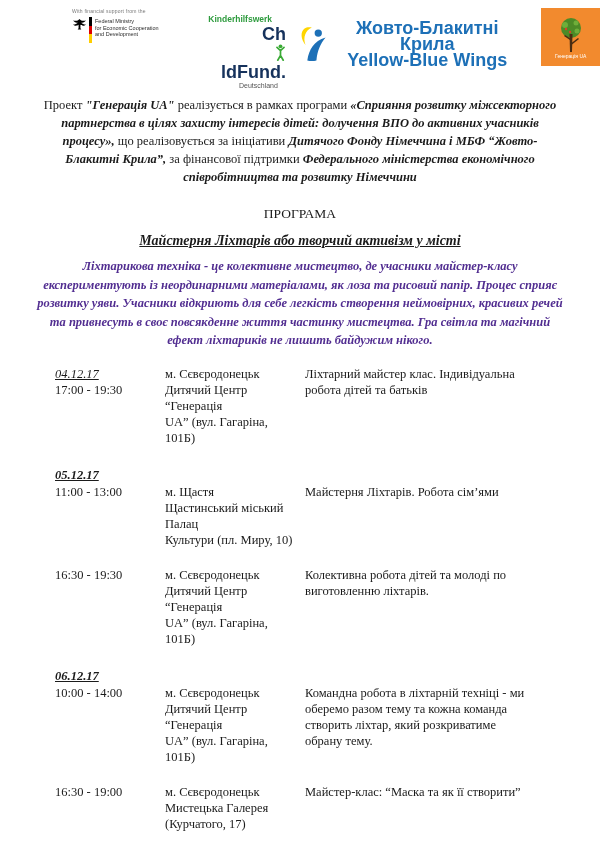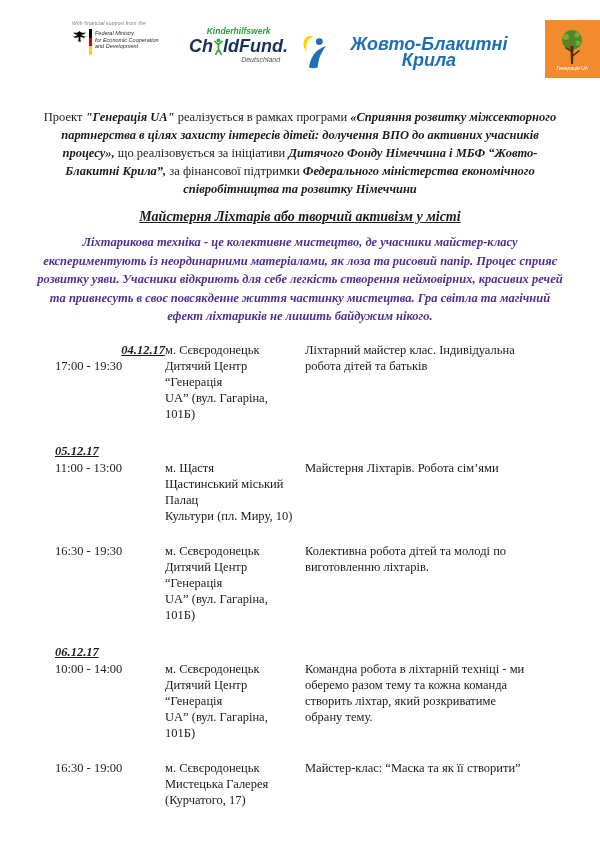--- a/index.html
+++ b/index.html
@@ -2,31 +2,31 @@
 <html><head>
 <meta charset="utf-8">
 <style>
   html,body{margin:0;padding:0;background:#888;}
   .page{
     width:600px;height:849px;margin:0 auto;background:#ffffff;
     font-family:"Liberation Serif", serif;color:#1b1b1b;
     position:relative;overflow:hidden;
   }
   
-  .logo-row{display:flex;align-items:flex-start;padding-top:20px;height:62px;font-style:italic;}
+  .logo-row{display:flex;align-items:flex-start;padding-top:8px;height:62px;}
   .bmz{margin-left:72px;width:112px;}
   .bmz-support{font-family:"Liberation Sans",sans-serif;font-size:5px;color:#7a7a7a;margin-bottom:3px;letter-spacing:.2px;}
   .bmz-row{display:flex;align-items:flex-start;}
   .bmz-eagle{width:15px;height:13px;margin-top:1px;}
   .bmz-flag{width:3px;height:26px;margin:0 3px 0 2px;display:flex;flex-direction:column;}
   .bmz-flag span{flex:1;}
   .bmz-text{font-family:"Liberation Sans",sans-serif;font-size:5.5px;line-height:6.5px;color:#2b2b2b;padding-top:1px;}
   .cf{margin-left:20px;width:100px;text-align:center;font-family:"Liberation Sans",sans-serif;}
   .cf-top{color:#2e9b3e;font-weight:bold;font-size:8.5px;margin-top:6px;}
-  .cf-main{color:#16325c;font-weight:bold;font-size:18px;line-height:20px;display:flex;align-items:flex-end;justify-content:center;}
+  .cf-main{color:#16325c;font-weight:bold;font-size:18px;line-height:20px;display:flex;align-items:flex-end;justify-content:center;flex-direction:column;}
   .cf-figure{width:9px;height:17px;margin:0 .5px 1px .5px;}
   .cf-sub{color:#555;font-size:7px;text-align:right;padding-right:8px;}
   .ybw{margin-left:14px;display:flex;align-items:center;margin-top:12px;}
   .ybw-icon{width:34px;height:40px;}
   .ybw-text{font-family:"Liberation Sans",sans-serif;font-weight:bold;font-size:18px;line-height:16px;text-align:center;margin-left:4px;}
   .gen{margin-left:22px;width:64px;height:58px;display:flex;flex-direction:column;align-items:center;justify-content:center;}
   .gen-label{font-family:"Liberation Sans",sans-serif;font-size:5px;color:#ffffff;margin-top:1px;}
   
   .intro{width:524px;margin:26px auto 0 auto;text-align:center;font-size:12.5px;line-height:18px;}
   .bi{font-weight:bold;font-style:italic;}
@@ -34,21 +34,21 @@
   .prog-heading{text-align:center;font-size:13.5px;margin-top:20px;}
   .prog-title{text-align:center;font-size:14px;font-weight:bold;font-style:italic;margin-top:11px;text-decoration:underline;}
   .prog-dates{text-align:center;font-size:12.5px;font-weight:bold;font-style:italic;margin-top:4px;}
   
   .about{width:530px;margin:8px auto 0 auto;text-align:center;
          font-size:12.5px;line-height:18.5px;font-weight:bold;font-style:italic;}
   
   .schedule{margin:16px 0 0 55px;font-size:12.5px;line-height:16px;}
   .session{display:grid;grid-template-columns:110px 140px 240px;align-items:start;}
   .session + .session{margin-top:19px;}
-  .date{font-weight:bold;font-style:italic;text-decoration:underline;text-align:right;}
+  .date{font-weight:normal;font-style:italic;text-decoration:underline;}
   .date-standalone{font-weight:bold;font-style:italic;text-decoration:underline;margin-top:21px;margin-bottom:1px;}
   .loc{white-space:pre-line;padding-right:6px;}
   .desc{padding-right:10px;}
 </style>
 </head>
 <body>
 
 <div class="page">
 
   <div class="logo-row">
@@ -88,20 +88,21 @@
     </div>
 
     <div class="ybw">
       <svg class="ybw-icon" viewBox="0 0 34 40">
         <path fill="#ffd500" d="M13 2 C6 5 3 13 6 21 C1 15 0 7 5 3 C7 1.5 10 1.3 13 2 Z"></path>
         <circle fill="#1d70b7" cx="20" cy="8" r="4"></circle>
         <path fill="#1d70b7" d="M8 38 C10 26 15 17 28 13 C22 20 19 28 18 38 C15 39 11 39 8 38 Z"></path>
       </svg>
       <div class="ybw-text" style="color:#1d70b7">
         <div>Жовто-Блакитні Крила</div>
+        <div>Yellow-Blue Wings</div>
       </div>
     </div>
 
     <div class="gen" style="background:#f28a2e">
       <svg width="34" height="36" viewBox="0 0 34 36">
         <circle fill="#4d8a27" cx="17" cy="12" r="10"></circle>
         <circle fill="#6fae3a" cx="11" cy="9" r="3"></circle>
         <circle fill="#6fae3a" cx="22" cy="7" r="2.5"></circle>
         <circle fill="#6fae3a" cx="23" cy="15" r="2.5"></circle>
         <circle fill="#d8432a" cx="16" cy="16" r="1.2"></circle>
@@ -111,20 +112,21 @@
       </svg>
       <div class="gen-label">Генерація UA</div>
     </div>
 
   </div>
 
   <div class="intro">
     <span>Проект </span><span class="bi">"Генерація UA"</span><span> реалізується в рамках програми </span><span class="bi">«Сприяння розвитку міжсекторного партнерства в цілях захисту інтересів дітей: долучення ВПО до активних учасників процесу»,</span><span> що реалізовується за ініціативи </span><span class="bi">Дитячого Фонду Німеччина і МБФ “Жовто-Блакитні Крила”,</span><span> за фінансової підтримки </span><span class="bi">Федерального міністерства економічного співробітництва та розвитку Німеччини</span>
   </div>
 
+  <div class="prog-heading">ПРОГРАМА</div>
   <div class="prog-title">Майстерня Ліхтарів або творчий активізм у місті</div>
 
   <div class="about" style="color:#522e91">Ліхтарикова техніка - це колективне мистецтво, де учасники майстер-класу експериментують із неординарними матеріалами, як лоза та рисовий папір. Процес сприяє розвитку уяви. Учасники відкриють для себе легкість створення неймовірних, красивих речей та привнесуть в своє повсякденне життя частинку мистецтва.  Гра світла та магічний ефект ліхтариків не лишить байдужим нікого.</div>
 
   <div class="schedule">
 
     <div class="session">
       <div>
         <div class="date">04.12.17</div>
         <div>17:00 - 19:30</div>

